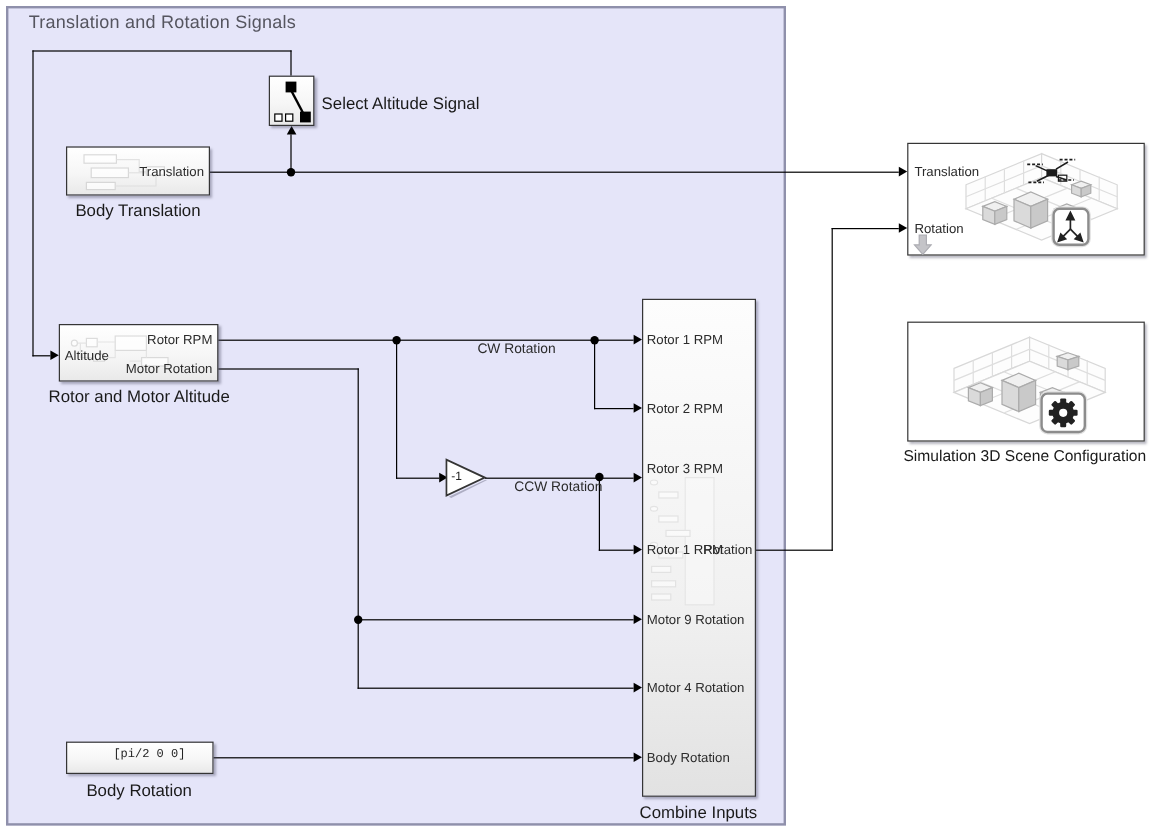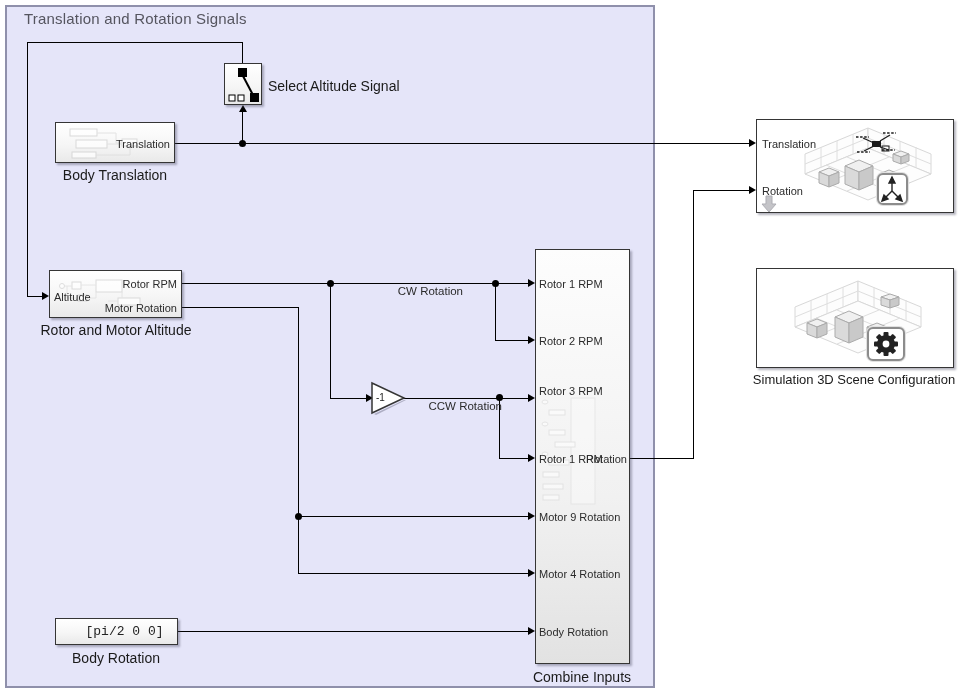--- a/index.html
+++ b/index.html
@@ -42,21 +42,21 @@
   .arr-r { position: absolute; width: 0; height: 0;
     border-top: 4px solid transparent; border-bottom: 4px solid transparent;
     border-left: 7px solid #000; }
   .arr-u { position: absolute; width: 0; height: 0;
     border-left: 4px solid transparent; border-right: 4px solid transparent;
     border-bottom: 7px solid #000; }
   .faint { position: absolute; opacity: .75; }
   .gain-value { position: absolute; font-size: 10px; color: #222; }
   .const-value {
     position: absolute; left: 0; right: 0; top: 5px; text-align: center;
-    font-family: "Liberation Mono", monospace; font-size: 13px; color: #222; padding-left: 16px;
+    font-family: "Liberation Mono", monospace; font-size: 10px; color: #222; padding-left: 16px;
   }
   .subicon {
     position: absolute; background: #ffffff; border: 2px solid #8c8c8c;
     border-radius: 6px; box-shadow: 0 0 0 1px #e0e0e0;
   }
 </style>
 </head>
 <body>
 
 <div class="canvas">

